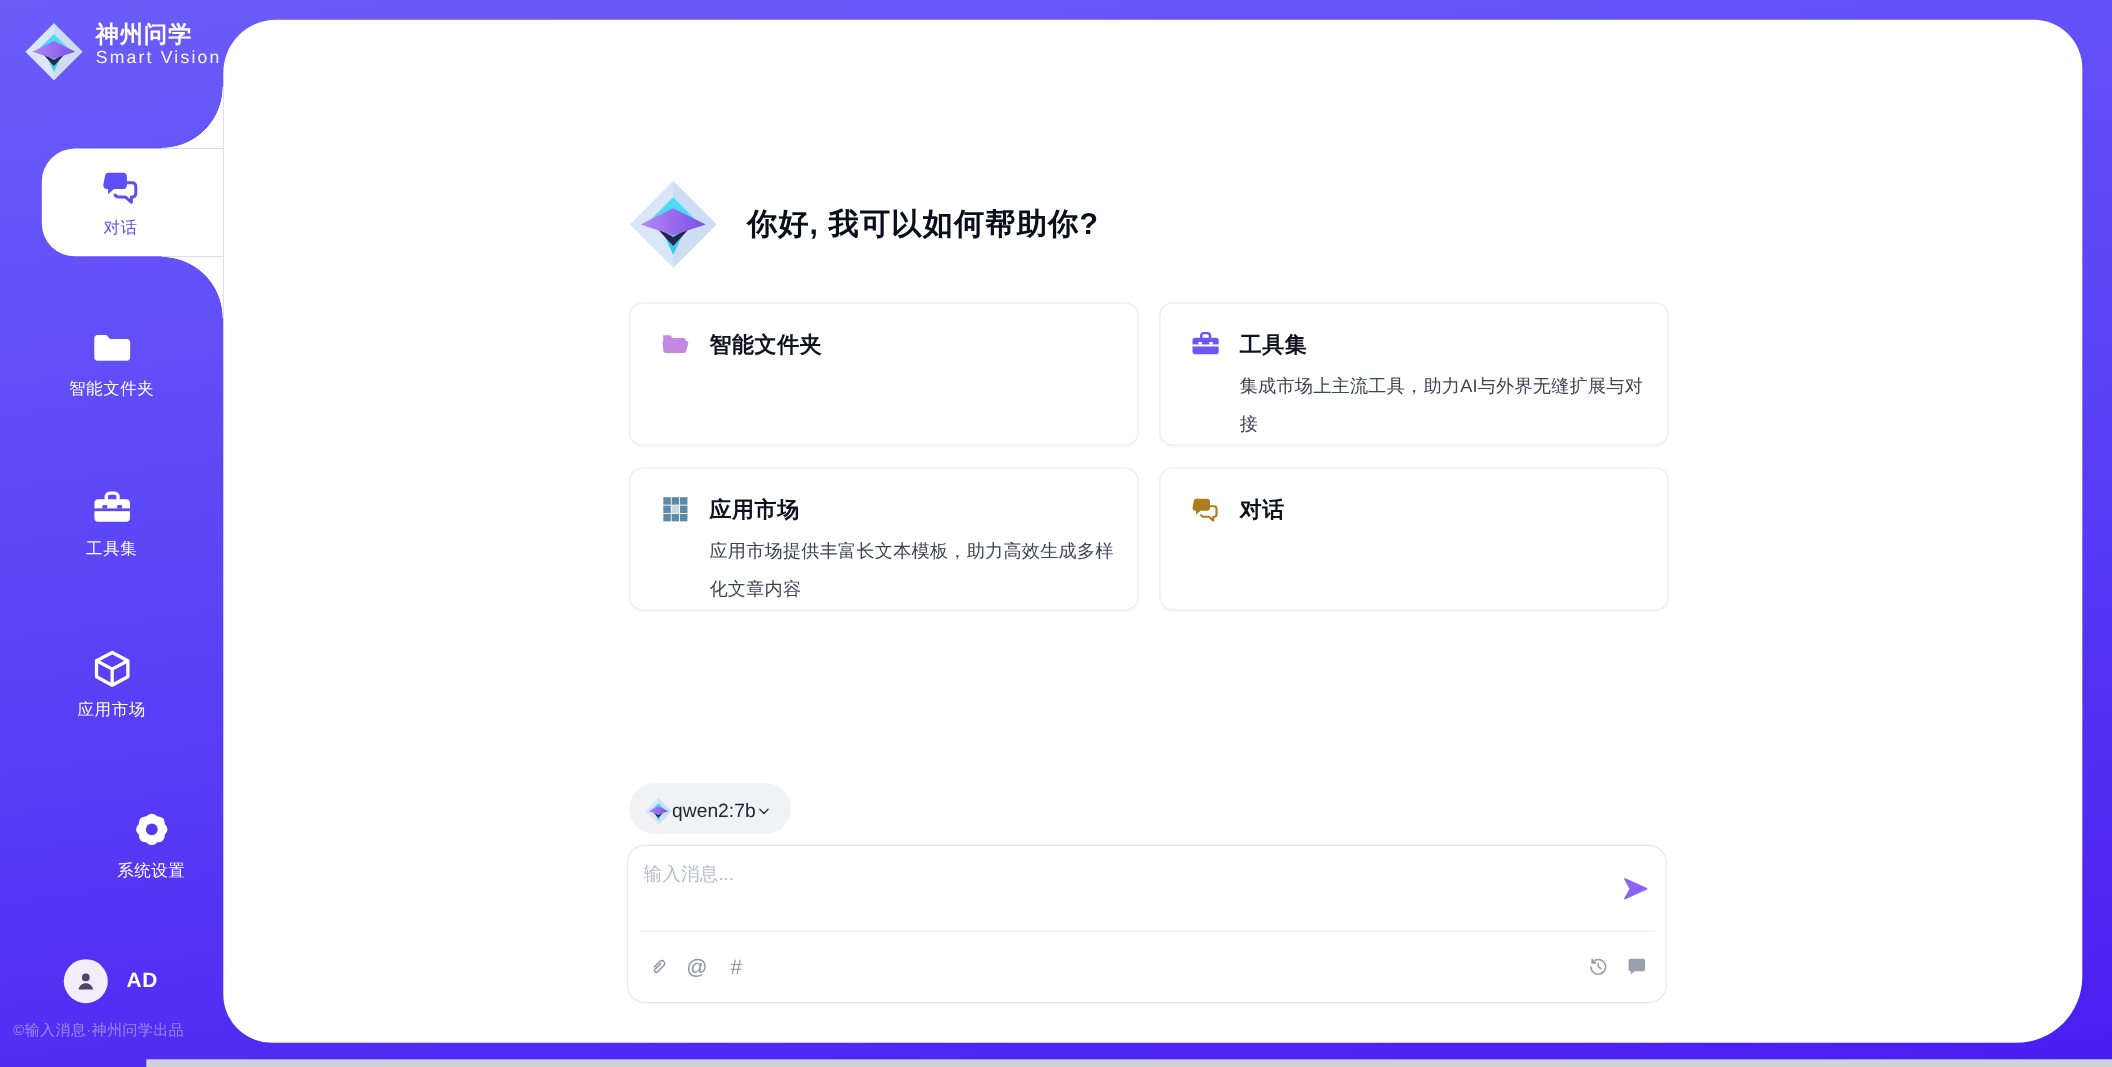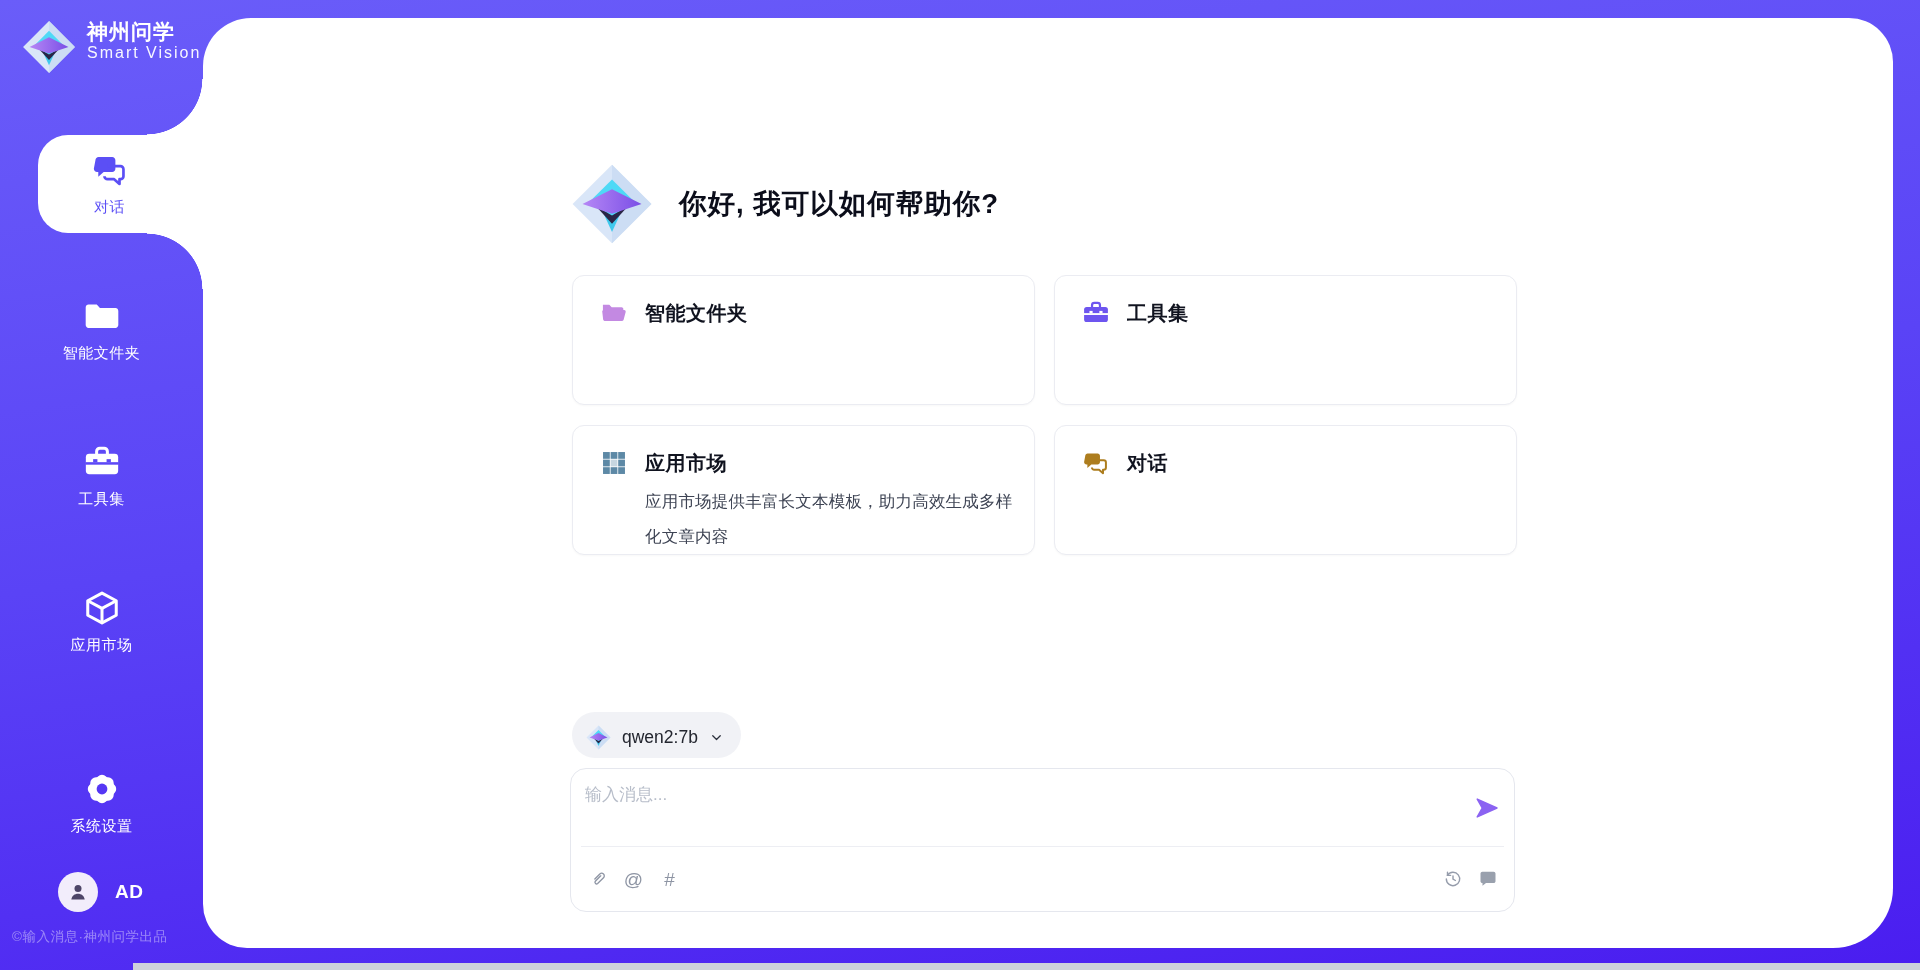--- a/index.html
+++ b/index.html
@@ -21,21 +21,21 @@
   .nav-item .nav-icon { width:38px; height:38px; color:#fff; }
   .nav-item .nav-label { color:#fff; font-size:15px; letter-spacing:.5px; }
 
   .nav-item.active { left:38px; width:165px; background:#fff; border-radius:30px 0 0 30px; padding-right:22px; }
   .nav-item.active::before, .nav-item.active::after { content:""; position:absolute; right:0; width:56px; height:56px; }
   .nav-item.active::before { top:-56px;    background:radial-gradient(circle 56px at 0 0,   transparent 55px, #fff 55.6px); }
   .nav-item.active::after  { bottom:-56px; background:radial-gradient(circle 56px at 0 100%, transparent 55px, #fff 55.6px); }
   .nav-item.active .nav-icon  { color:#5B4FF5; }
   .nav-item.active .nav-label { color:#5B4FF5; }
 
-  .pos-1{top:135px;} .pos-2{top:281px;} .pos-3{top:427px;} .pos-4{top:573px;} .pos-5{top:754px;}
+  .pos-1{top:135px;} .pos-2{top:281px;} .pos-3{top:427px;} .pos-4{top:573px;} .pos-5{top:719px;margin-left:36px;}
 
   .user-row { position:absolute; left:58px; top:872px; display:flex; align-items:center; gap:17px; z-index:3; cursor:pointer; }
   .avatar { width:40px; height:40px; border-radius:50%; background:#F2EDFB; display:flex; align-items:center; justify-content:center; }
   .avatar svg { width:24px; height:24px; }
   .user-name { color:#fff; font-size:19px; font-weight:600; letter-spacing:.5px; }
 
   .side-footer { position:absolute; left:12px; top:928px; color:rgba(255,255,255,.42); font-size:13.5px; letter-spacing:.5px; z-index:3; }
 
   .scroll-strip { position:absolute; left:133px; right:0; bottom:0; height:7px; background:#CDD1DB; }
 
@@ -50,21 +50,21 @@
   .card { background:#fff; border:1px solid #EBECF2; border-radius:12px; padding:23px 22px 0 27px;
           cursor:pointer; box-shadow:0 1px 2px rgba(16,24,40,.03); }
   .card-head { display:flex; align-items:center; gap:17px; }
   .card-icon { width:28px; height:28px; flex:0 0 28px; }
   .card-icon svg { width:28px; height:28px; }
   .card-title { font-size:20px; font-weight:700; color:#10131F; letter-spacing:.5px; }
   .card-desc { margin-left:45px; margin-top:7px; width:368px; font-size:16.5px; line-height:35px; color:#3E4454; letter-spacing:.2px; }
 
   
   .model-pill { position:absolute; left:369px; top:694px; height:46px; padding:4px 17px 0 14px; background:#F1F2F6;
-                border-radius:23px; display:flex; align-items:center; gap:11px; cursor:pointer; }
+                border-radius:23px; display:flex; align-items:center; cursor:pointer; }
   .model-pill .logo { width:25px; height:25px; }
   .model-name { font-size:17.5px; color:#23262F; }
   .model-pill svg.chev { width:15px; height:15px; }
 
   
   .composer { position:absolute; left:367px; top:750px; width:945px; height:144px; background:#fff;
               border:1px solid #E5E7EE; border-radius:16px; }
   .composer textarea { position:absolute; left:14px; top:14px; width:840px; height:58px; border:none; outline:none;
               resize:none; font-family:"Liberation Sans",sans-serif; font-size:17px; color:#333; background:transparent; }
   .composer textarea::placeholder { color:#B7BDC9; }
@@ -257,20 +257,21 @@
     </div>
     <div class="card">
       <div class="card-head">
         <span class="card-icon" style="color: rgb(109, 85, 239);">
           <svg>
               <use href="#icon-toolbox"></use>
             </svg>
         </span>
         <span class="card-title">工具集</span>
       </div>
+      <div class="card-desc">集成市场上主流工具，助力AI与外界无缝扩展与对接</div>
     </div>
     <div class="card">
       <div class="card-head">
         <span class="card-icon" style="color: rgb(93, 137, 166);">
           <svg>
               <use href="#icon-grid"></use>
             </svg>
         </span>
         <span class="card-title">应用市场</span>
       </div>

